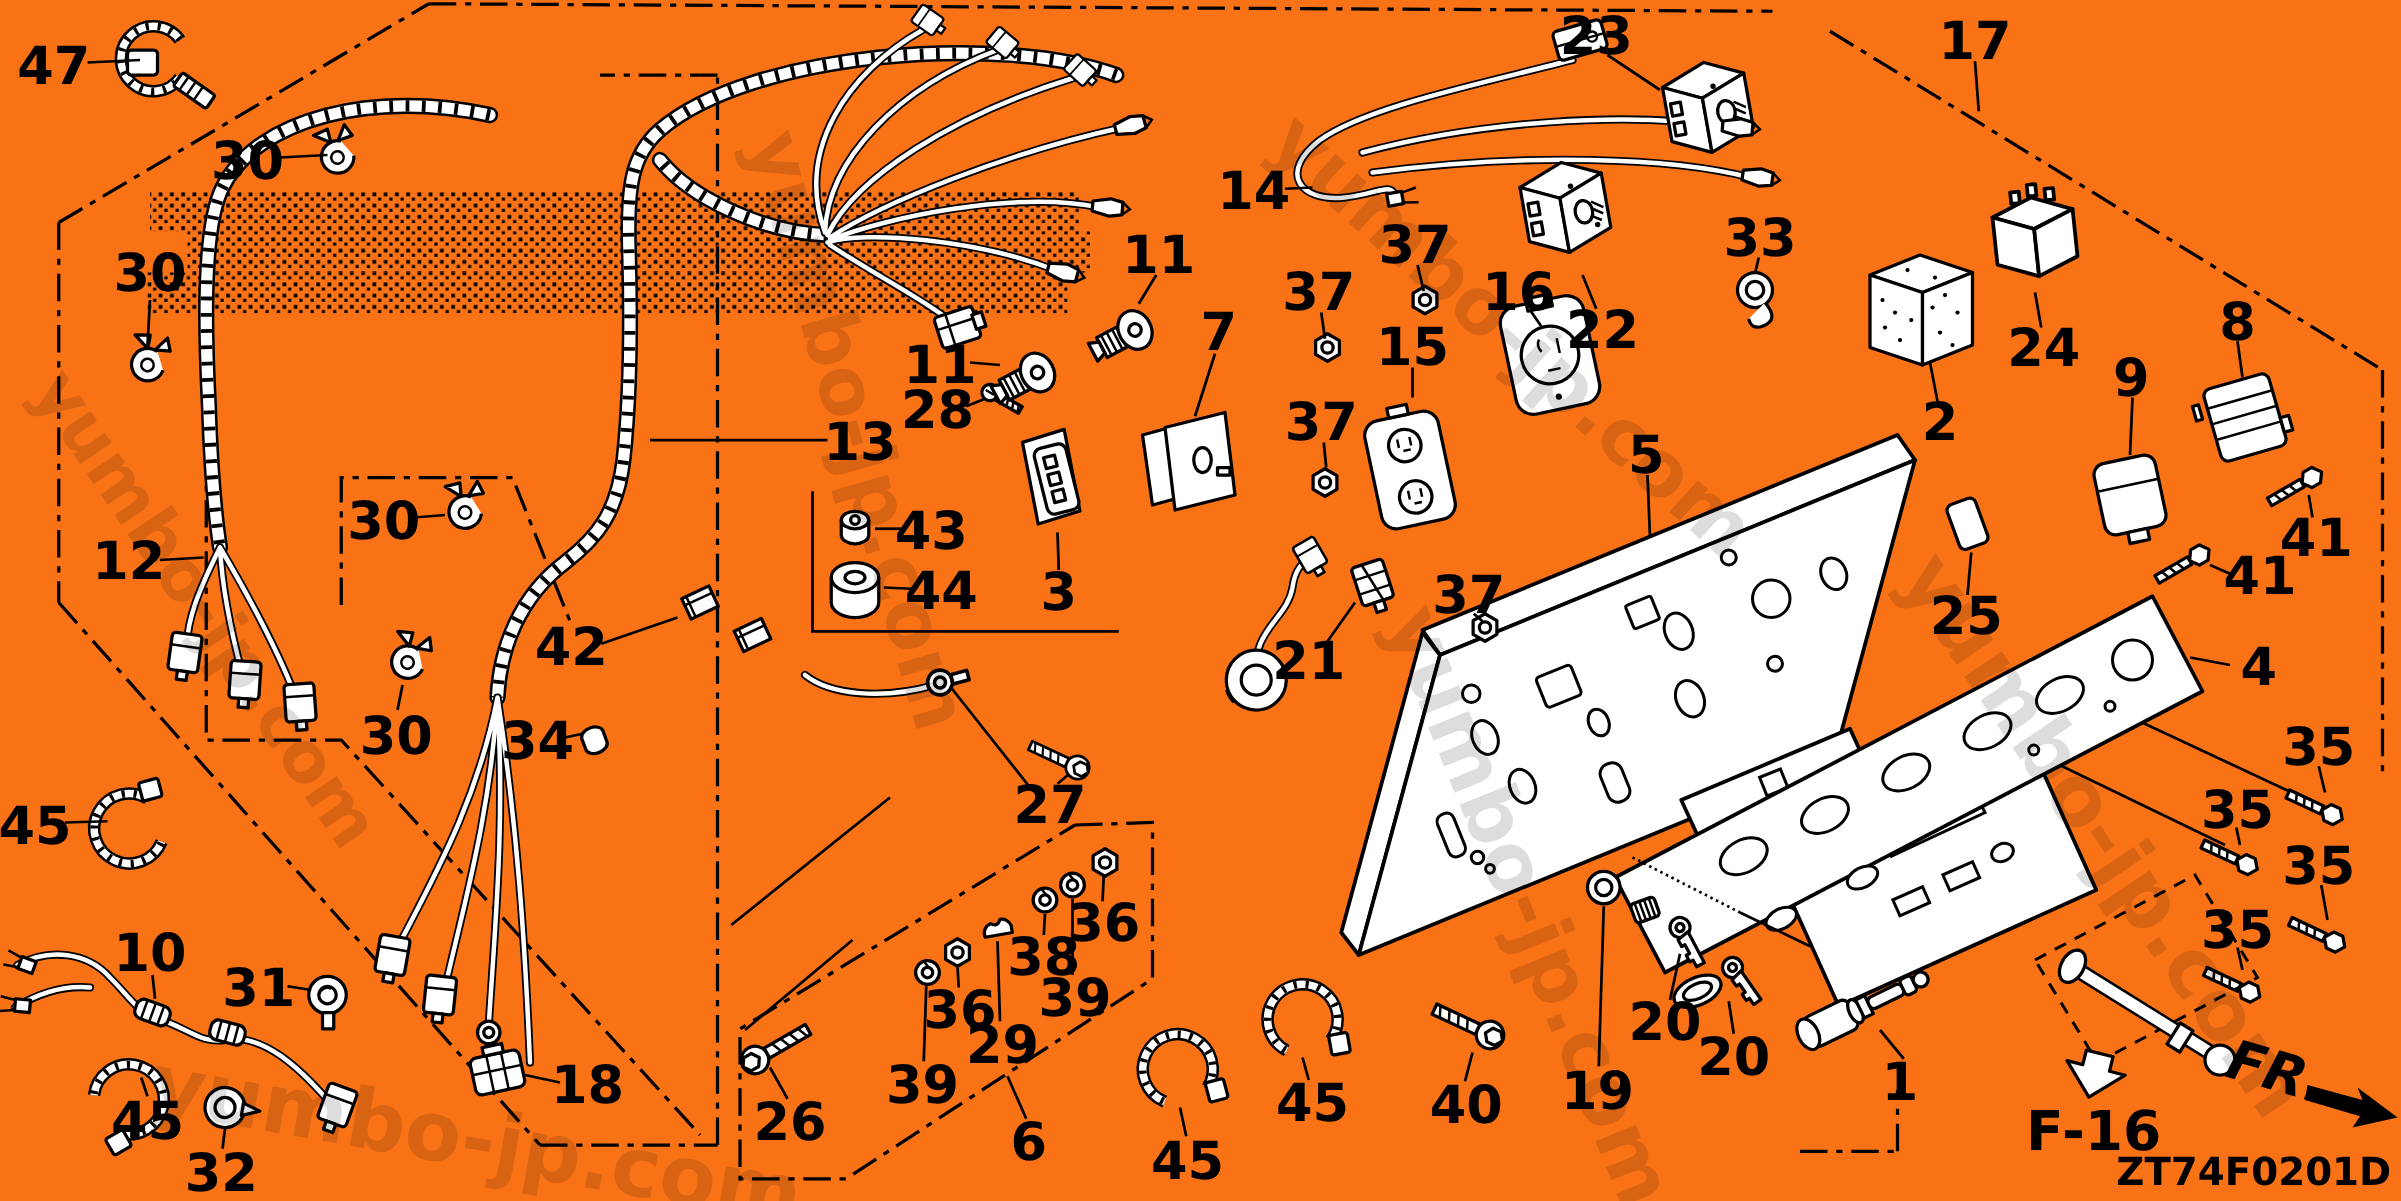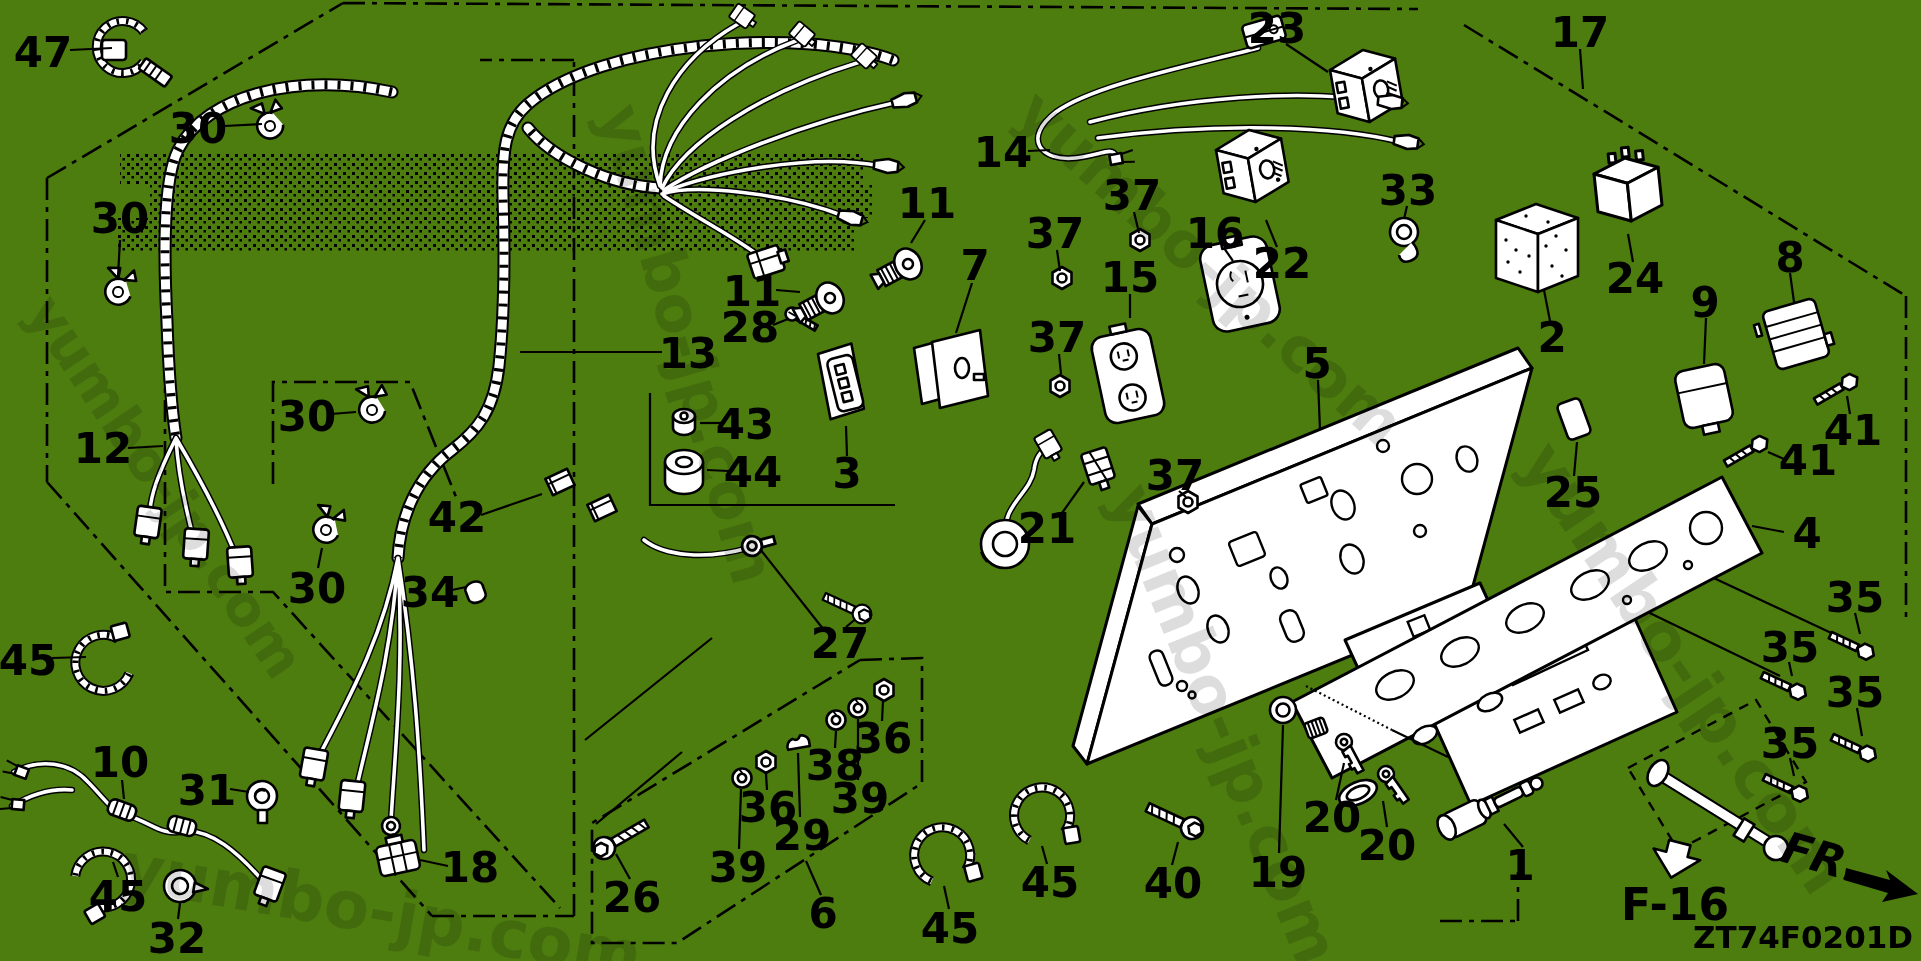--- a/index.html
+++ b/index.html
@@ -1,16 +1,16 @@
 <!DOCTYPE html>
 <html><head>
 <meta charset="utf-8">
 <style>
   html,body{margin:0;padding:0;background:#fff}
-  .wrap{width:1921px;height:961px;position:relative;background:#4d7c0f;overflow:hidden}
+  .wrap{width:1921px;height:961px;position:relative;background:#f97316;overflow:hidden}
   svg{display:block}
   svg text{font-family:"DejaVu Sans","Liberation Sans",sans-serif;user-select:none}
   .dashdot{fill:none;stroke:#000;stroke-width:2.6;stroke-dasharray:22 7 5 7}
   .dashed{fill:none;stroke:#000;stroke-width:2.4;stroke-dasharray:10 8}
   .ln{fill:none;stroke:#000;stroke-width:2.2}
   .to{fill:none;stroke:#000;stroke-width:13;stroke-linecap:round}
   .ti{fill:none;stroke:#fff;stroke-width:9;stroke-linecap:round}
   .tt{fill:none;stroke:#000;stroke-width:9;stroke-dasharray:3 10}
   .wo{fill:none;stroke:#000;stroke-width:6.5;stroke-linecap:round}
   .wi{fill:none;stroke:#fff;stroke-width:3.6;stroke-linecap:round}

